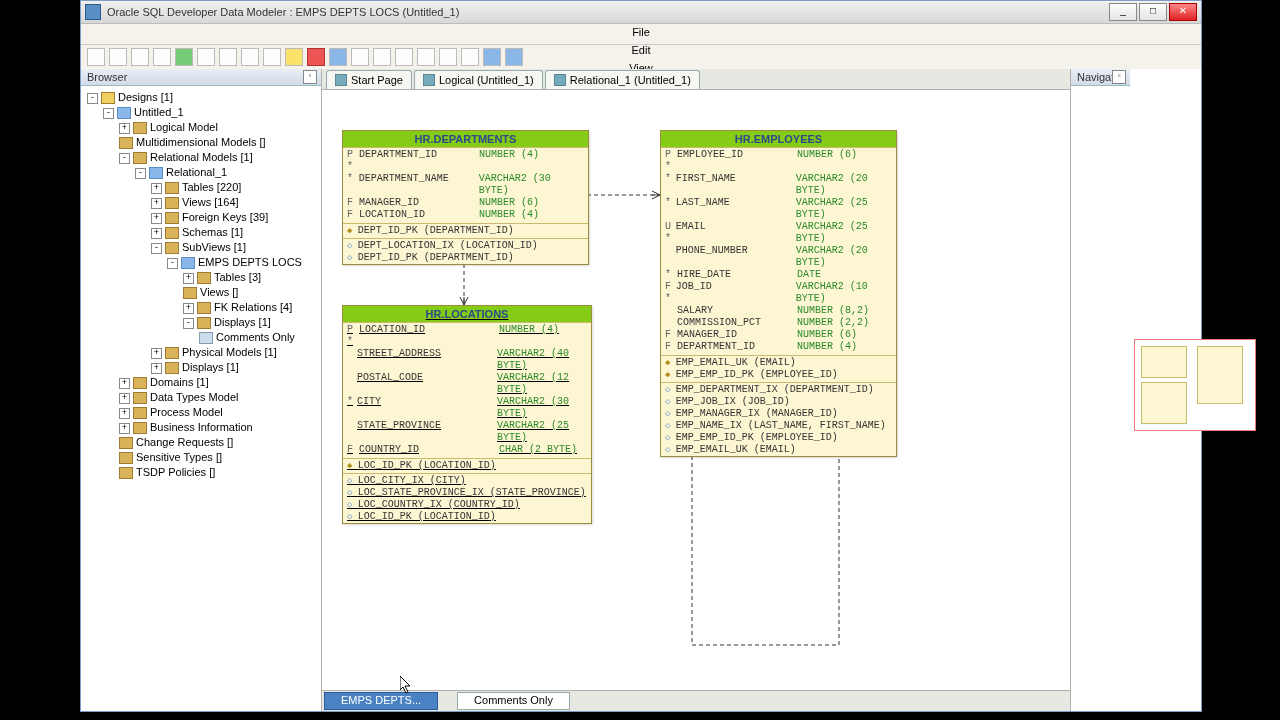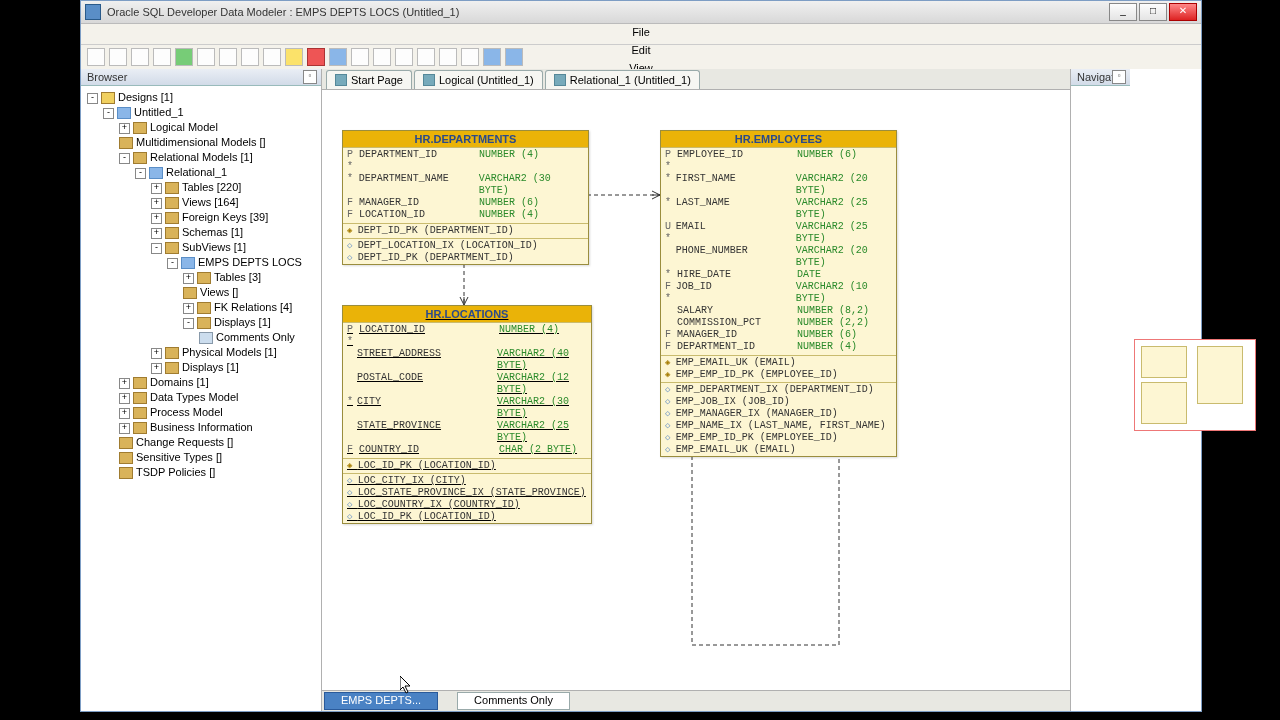--- a/index.html
+++ b/index.html
@@ -31,21 +31,21 @@
 .tico.folder{background:#f0d060;}
 .tico.leaf{background:#cde;border-color:#89a;}
 .tree .exp{display:inline-block;width:9px;height:9px;border:1px solid #888;background:#fff;text-align:center;line-height:7px;font-size:9px;margin-right:3px;vertical-align:middle;}
 .center{flex:1;display:flex;flex-direction:column;background:#fff;}
 .tabs{height:20px;background:#e8e8e2;border-bottom:1px solid #b0b0b0;display:flex;align-items:flex-end;padding-left:4px;gap:2px;}
 .tab{height:18px;padding:0 8px;border:1px solid #9aa;border-bottom:none;background:#f6f6f2;border-radius:3px 3px 0 0;display:flex;align-items:center;gap:4px;font-size:11px;}
 .tab.active{background:#fff;}
 .tab .tabico{width:10px;height:10px;background:#7ab;border:1px solid #589;}
 .canvas{flex:1;position:relative;background:#fff;overflow:hidden;}
 .entity{position:absolute;border:1px solid #9a8d3e;background:#fdf6d3;box-shadow:1px 1px 2px rgba(0,0,0,.15);}
-.entity .ehead{background:#eab308;border-bottom:1px solid #c9bb6e;text-align:center;font-weight:bold;color:#2a4a8a;font-size:11px;padding:2px 0;}
+.entity .ehead{background:#84cc16;border-bottom:1px solid #c9bb6e;text-align:center;font-weight:bold;color:#2a4a8a;font-size:11px;padding:2px 0;}
 .entity .cols{padding:1px 0;}
 .entity .row{display:flex;font-family:"Courier New",monospace;font-size:10px;line-height:12px;padding:0 4px;}
 .entity .flag{width:12px;color:#666;}
 .entity .cname{flex:0 0 120px;color:#333;}
 .entity .wide .cname{flex:0 0 140px;}
 .entity .ctype{color:#2a8a2a;}
 .entity .sep{border-top:1px solid #c9bb6e;margin:1px 0;}
 .entity .idx{font-family:"Courier New",monospace;font-size:10px;line-height:12px;padding:0 4px;color:#333;}
 .entity .idx::before{content:"◇ ";color:#7a9ec7;font-size:9px;}
 .entity .key::before{content:"◈ ";color:#a67c00;font-size:9px;}

